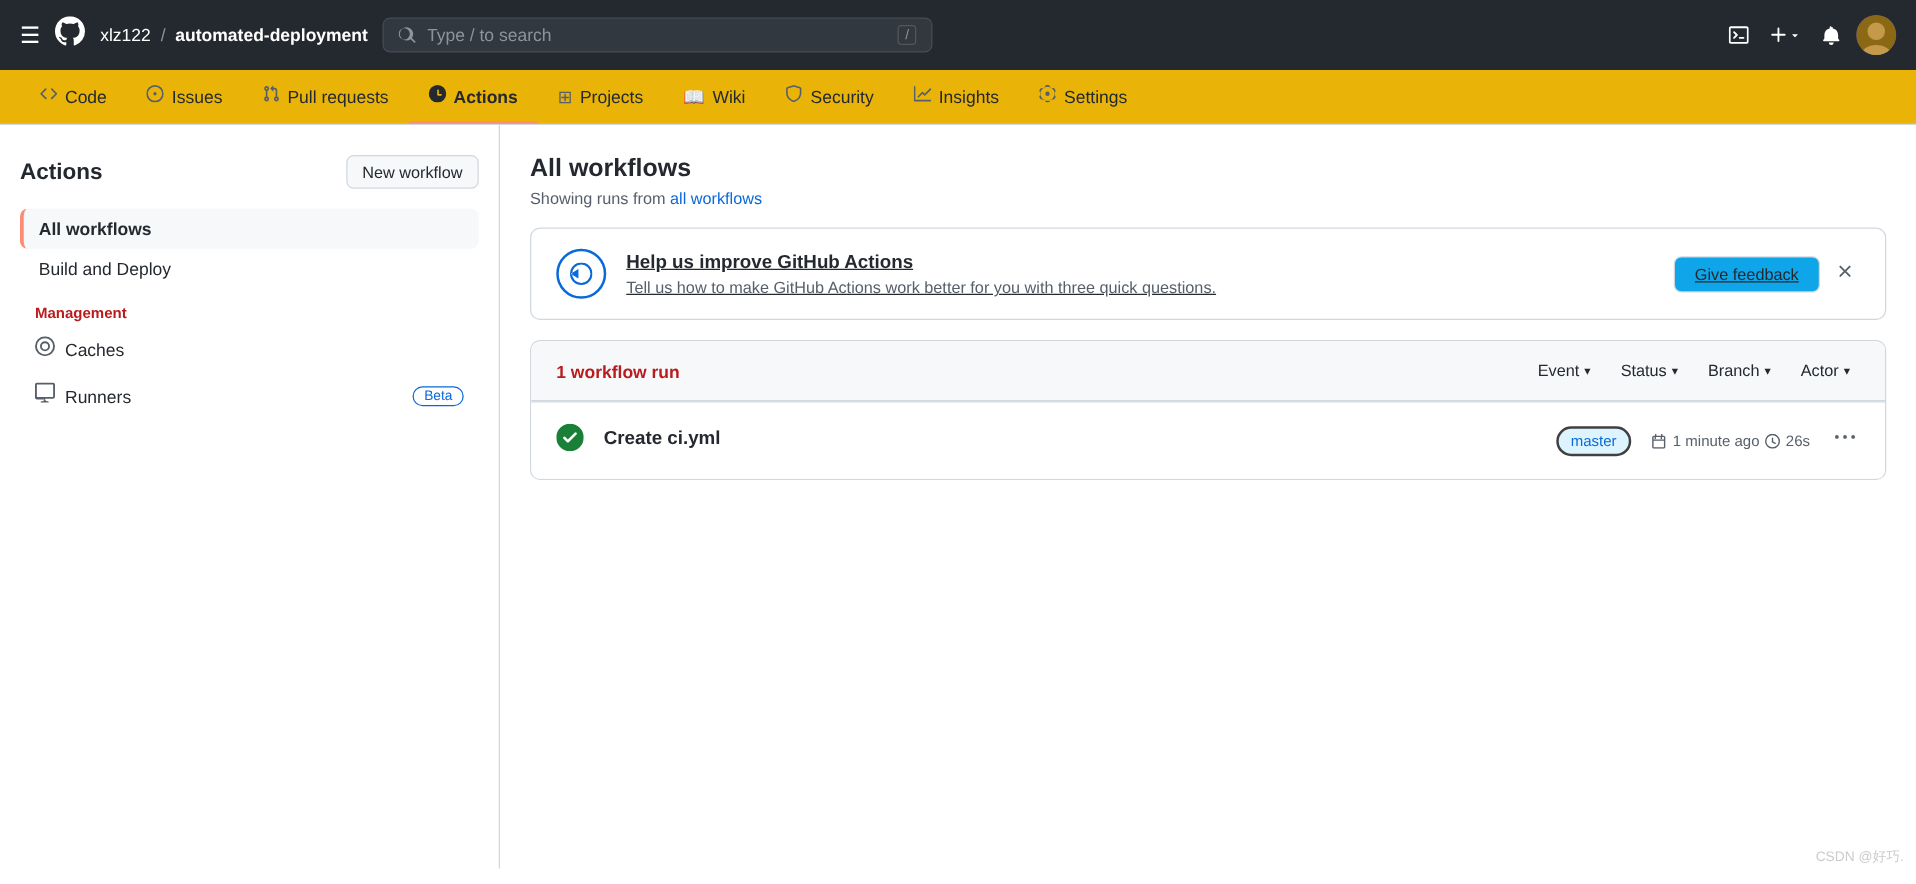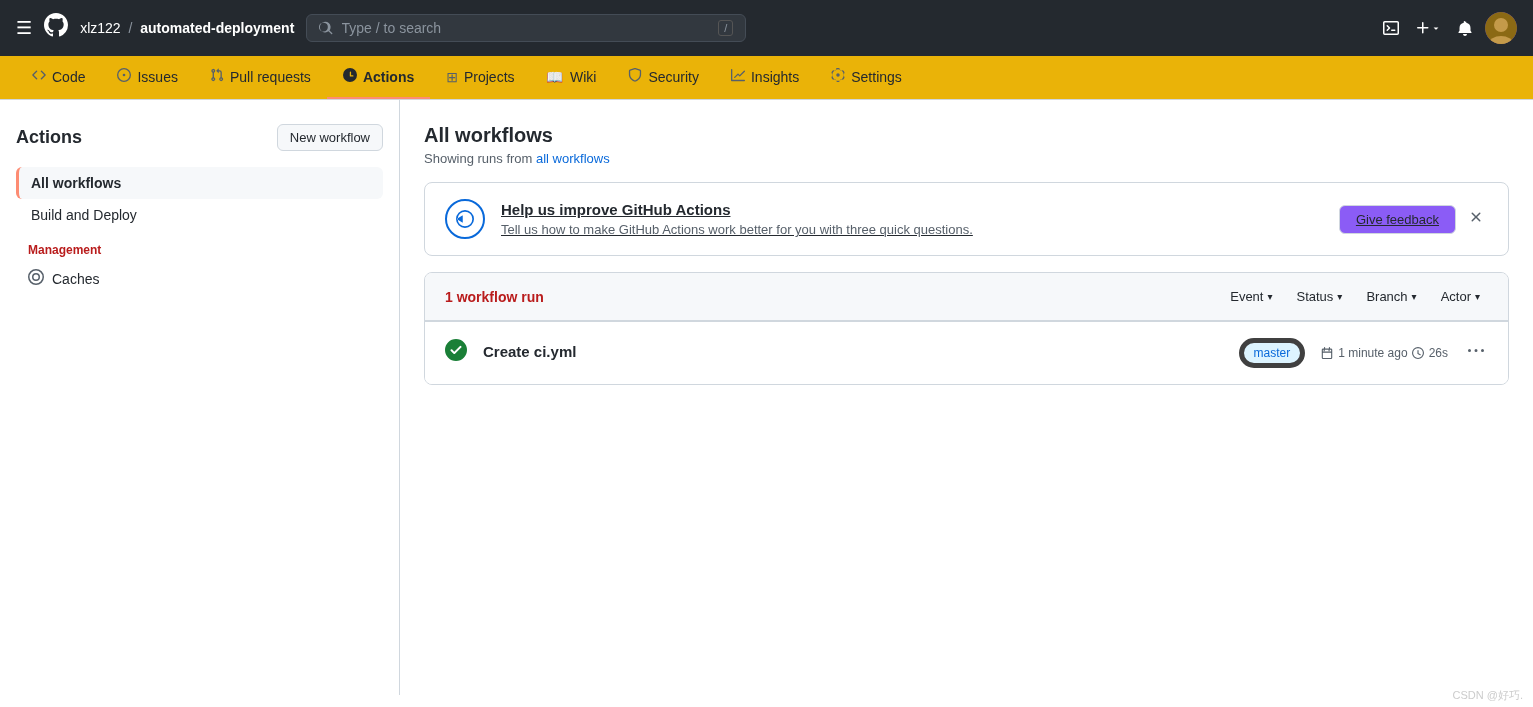--- a/index.html
+++ b/index.html
@@ -86,21 +86,21 @@
     .feedback-icon {
       width: 40px; height: 40px; border-radius: 50%; border: 2px solid #0969da;
       display: flex; align-items: center; justify-content: center; flex-shrink: 0; color: #0969da; font-size: 18px;
     }
     .feedback-text { flex: 1; }
     .feedback-title { font-size: 15px; font-weight: 600; margin-bottom: 4px; }
     .feedback-desc { font-size: 13px; color: #57606a; }
     .feedback-actions { display: flex; align-items: center; gap: 8px; }
     .give-feedback-btn {
       border: 1px solid #d0d7de; border-radius: 6px; padding: 6px 16px; font-size: 13px;
-      background: #8b5cf6; cursor: pointer; color: #24292f; white-space: nowrap;
+      background: #0ea5e9; cursor: pointer; color: #24292f; white-space: nowrap;
     }
     .close-btn { background: none; border: none; cursor: pointer; color: #57606a; font-size: 18px; padding: 4px; }
 
     
     .workflow-runs-container { border: 1px solid #d0d7de; border-radius: 8px; overflow: hidden; }
     .workflow-runs-header {
       display: flex; align-items: center; justify-content: space-between; padding: 12px 20px;
       background: #f6f8fa; border-bottom: 1px solid #d0d7de;
     }
     .workflow-count { font-size: 14px; font-weight: 600; color: #b91c1c; text-align: right; }
@@ -114,29 +114,29 @@
     
     .workflow-run-item {
       display: flex; align-items: center; padding: 16px 20px; border-top: 1px solid #d0d7de; gap: 16px; background: #fff;
     }
     .run-status-icon { font-size: 22px; color: #1a7f37; flex-shrink: 0; }
     .run-info { flex: 1; }
     .run-title { font-size: 15px; font-weight: 600; color: #24292f; margin-bottom: 4px; }
     .run-meta { font-size: 12px; color: #57606a; }
     .run-meta a { color: #0969da; text-decoration: underline; }
     .run-branch-badge {
-      background: #ddf4ff; color: #0969da; border: 5px solid #404040; border-radius: 20px;
+      background: #ddf4ff; color: #0969da; border: 2px solid #404040; border-radius: 20px;
       padding: 3px 10px; font-size: 12px; white-space: nowrap;
     }
     .run-time { display: flex; flex-direction: row; align-items: flex-end; gap: 4px; font-size: 12px; color: #57606a; white-space: nowrap; }
     .run-time-item { display: flex; align-items: center; gap: 5px; }
     .run-more-btn { background: none; border: none; cursor: pointer; color: #57606a; font-size: 18px; padding: 4px; border-radius: 4px; }
 
     
-    .watermark { position: fixed; bottom: 4px; right: 10px; font-size: 11px; color: #ccc; }
+    .watermark { position: fixed; bottom: 14px; right: 10px; font-size: 11px; color: #ccc; }
   </style>
 </head>
 <body>
 
 <nav class="top-nav">
   <div class="top-nav-left">
     <button class="hamburger">☰</button>
     <div class="github-logo">
       <svg height="24" width="24" viewBox="0 0 16 16" fill="white">
           <path d="M8 0C3.58 0 0 3.58 0 8c0 3.54 2.29 6.53 5.47 7.59.4.07.55-.17.55-.38 0-.19-.01-.82-.01-1.49-2.01.37-2.53-.49-2.69-.94-.09-.23-.48-.94-.82-1.13-.28-.15-.68-.52-.01-.53.63-.01 1.08.58 1.23.82.72 1.21 1.87.87 2.33.66.07-.52.28-.87.51-1.07-1.78-.2-3.64-.89-3.64-3.95 0-.87.31-1.59.82-2.15-.08-.2-.36-1.02.08-2.12 0 0 .67-.21 2.2.82.64-.18 1.32-.27 2-.27.68 0 1.36.09 2 .27 1.53-1.04 2.2-.82 2.2-.82.44 1.1.16 1.92.08 2.12.51.56.82 1.27.82 2.15 0 3.07-1.87 3.75-3.65 3.95.29.25.54.73.54 1.48 0 1.07-.01 1.93-.01 2.2 0 .21.15.46.55.38A8.013 8.013 0 0016 8c0-4.42-3.58-8-8-8z"></path>
@@ -272,20 +272,29 @@
 
     <div class="sidebar-management-item">
       <span class="sidebar-management-icon">
         <svg width="16" height="16" viewBox="0 0 16 16" fill="#57606a">
             <path d="M8 0a8 8 0 100 16A8 8 0 008 0zm0 1.5a6.5 6.5 0 110 13 6.5 6.5 0 010-13zM8 4a4 4 0 100 8 4 4 0 000-8zm0 1.5a2.5 2.5 0 110 5 2.5 2.5 0 010-5z"></path>
           </svg>
       </span>
       <span>Caches</span>
     </div>
 
+    <div class="sidebar-management-item">
+      <span class="sidebar-management-icon">
+        <svg width="16" height="16" viewBox="0 0 16 16" fill="#57606a">
+            <path d="M0 1.75C0 .784.784 0 1.75 0h12.5C15.216 0 16 .784 16 1.75v9.5A1.75 1.75 0 0114.25 13H8.06l.003.083.085.28A1.75 1.75 0 009.75 15h.5a.75.75 0 010 1.5h-5a.75.75 0 010-1.5h.5a1.75 1.75 0 001.6-1.036l.085-.28.002-.084H1.75A1.75 1.75 0 010 11.25v-9.5zm1.75-.25a.25.25 0 00-.25.25v9.5c0 .138.112.25.25.25h12.5a.25.25 0 00.25-.25v-9.5a.25.25 0 00-.25-.25H1.75z"></path>
+          </svg>
+      </span>
+      <span>Runners</span>
+      <span class="beta-badge">Beta</span>
+    </div>
   </aside>
 
   <main class="main-content">
     <div class="content-header">
       <div>
         <div class="content-title">All workflows</div>
         <div class="content-subtitle">
           <span>Showing runs from </span>
           <a>all workflows</a>
         </div>

